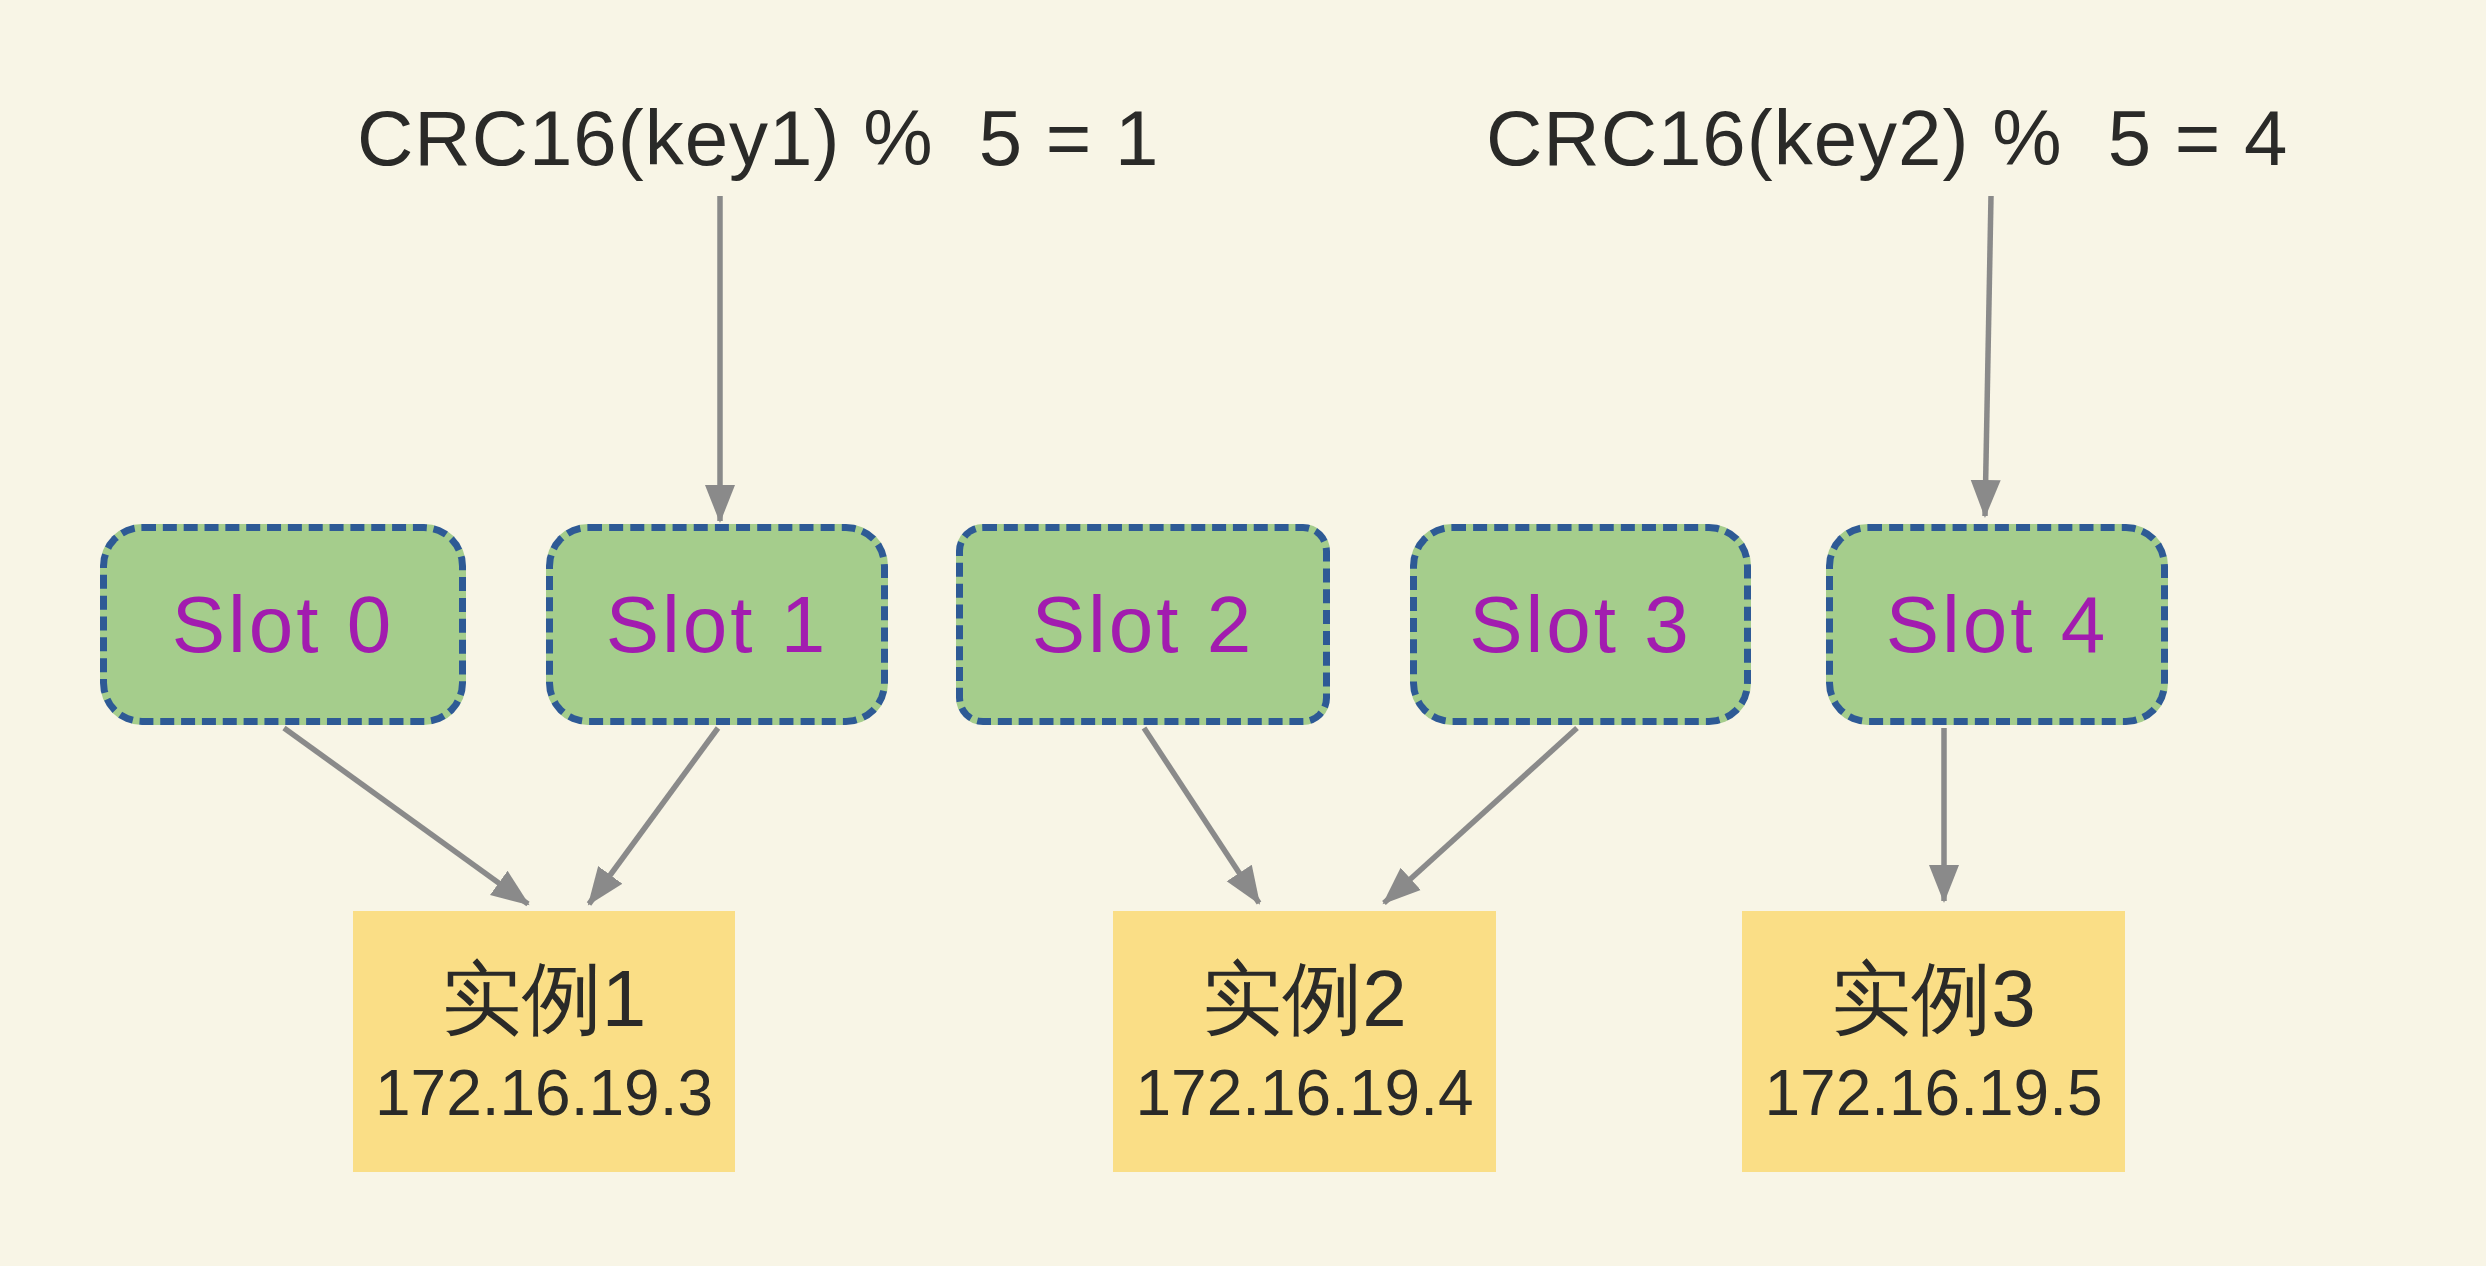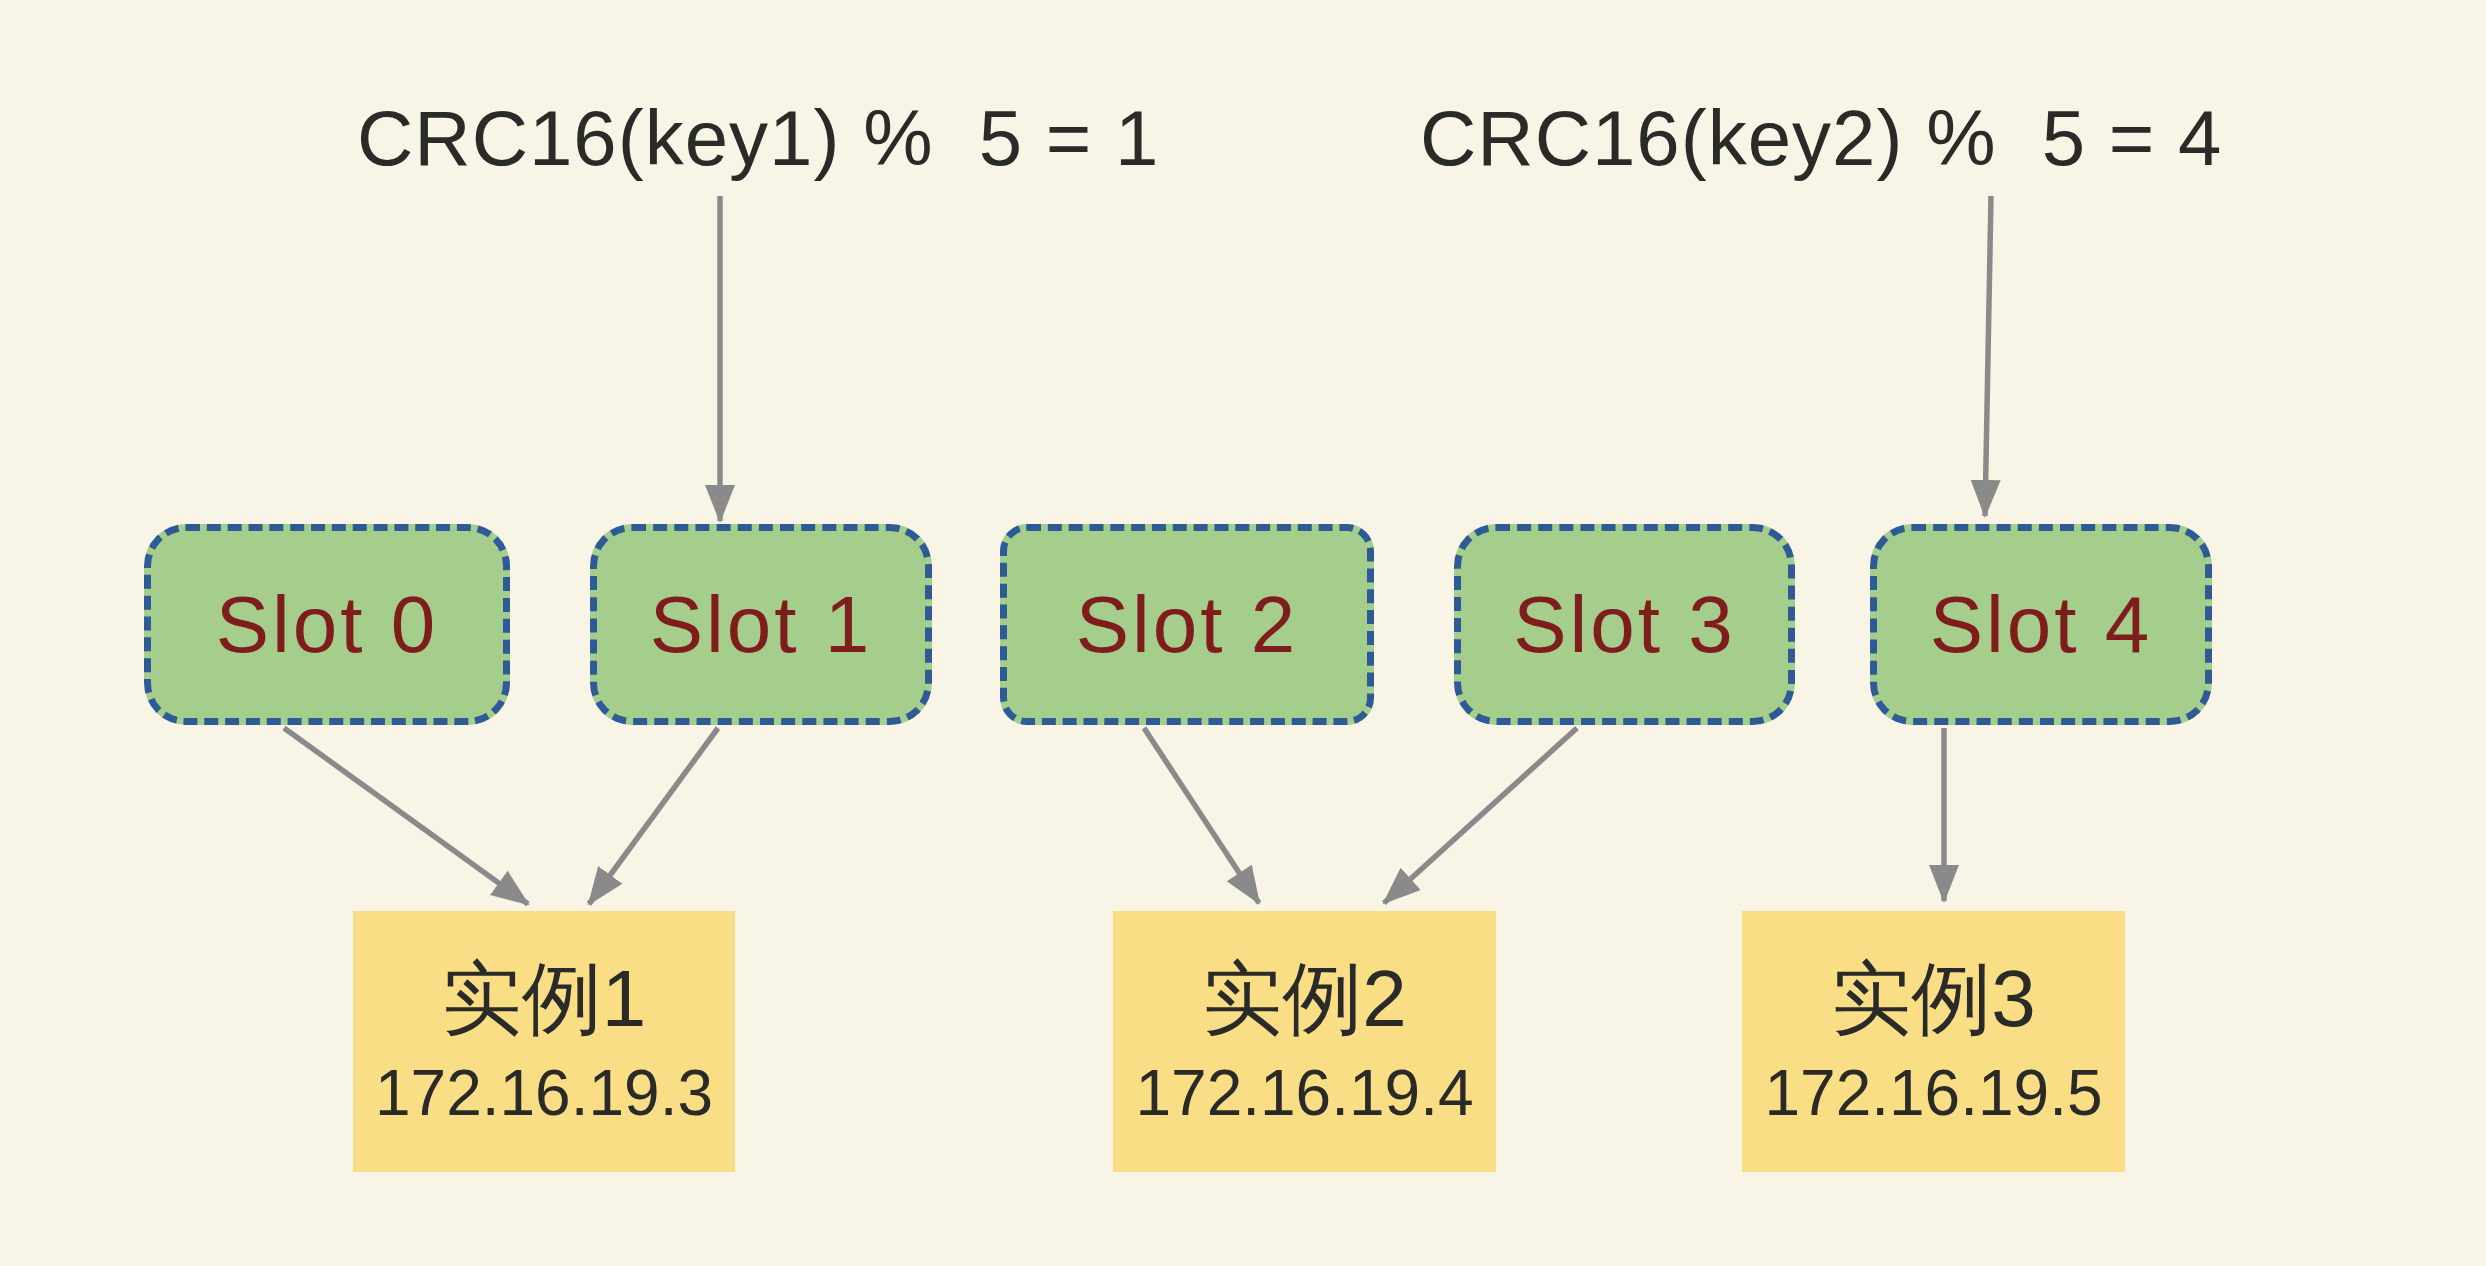--- a/index.html
+++ b/index.html
@@ -17,38 +17,37 @@
   .formula {
     position: absolute;
     top: 96px;
     font-size: 78px;
     line-height: 1.1;
     letter-spacing: 1px;
     color: #2A2A28;
     white-space: pre;
   }
   #formula-1 { left: 357px; }
-  #formula-2 { left: 1420px; }
+  #formula-2 { left: 1486px; }
 
   .slot {
     position: absolute;
     top: 524px;
     height: 201px;
     box-sizing: border-box;
     background: #A5CD8C;
     border: 7px dashed #2E5A95;
     border-radius: 42px;
     display: flex;
     align-items: center;
     justify-content: center;
     font-size: 80px;
     letter-spacing: 3px;
-    color: #7f1d1d;
+    color: #a21caf;
     white-space: pre;
-    margin-left: 44px;
   }
   #slot-0 { left: 100px;  width: 366px; }
   #slot-1 { left: 546px;  width: 342px; }
   #slot-2 { left: 956px;  width: 374px; border-radius: 27px; }
   #slot-3 { left: 1410px; width: 341px; }
   #slot-4 { left: 1826px; width: 342px; }
 
   .instance {
     position: absolute;
     top: 911px;

